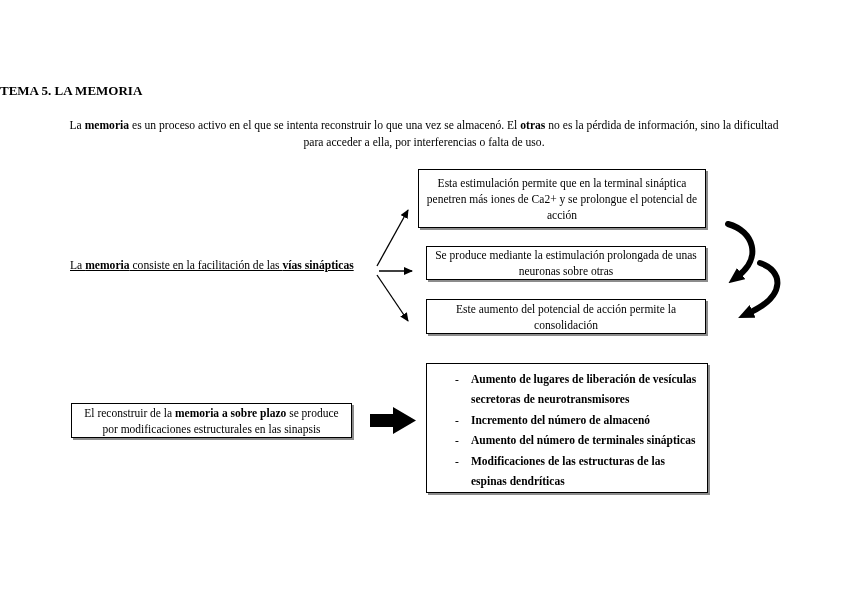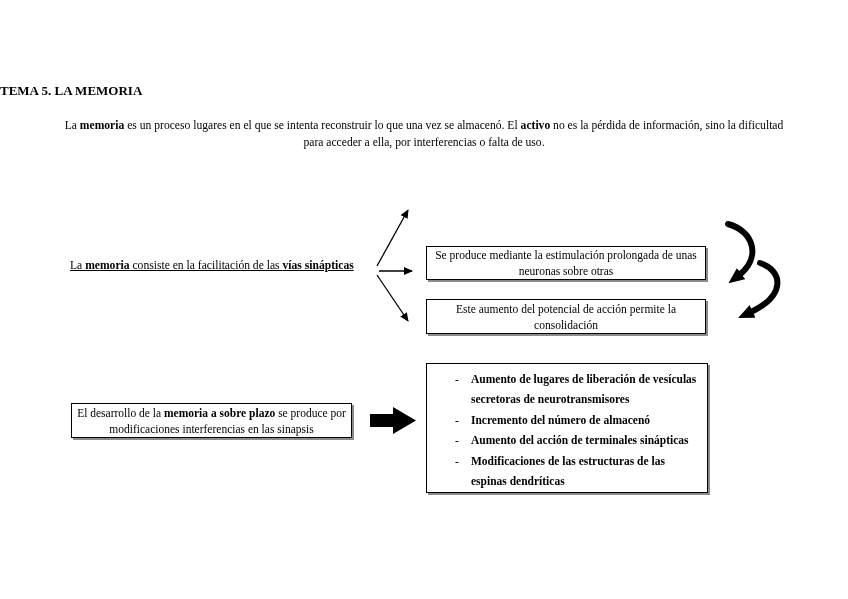--- a/index.html
+++ b/index.html
@@ -67,72 +67,75 @@
   svg.overlay { position: absolute; overflow: visible; }
   b { font-weight: bold; margin-top: 36px; }
 </style>
 </head>
 <body>
 
 <div class="page">
 
   <div class="title">TEMA 5. LA MEMORIA</div>
 
-  <p class="intro"><span>La </span><b>memoria</b><span> es un proceso lugares en el que se intenta reconstruir lo que una vez se almacenó. El </span><b>activo</b><span> no es la pérdida de información, sino la dificultad para acceder a ella, por interferencias o falta de uso.</span></p>
+  <p class="intro"><span>La </span><b>memoria</b><span> es un proceso activo en el que se intenta reconstruir lo que una vez se almacenó. El </span><b>otras</b><span> no es la pérdida de información, sino la dificultad para acceder a ella, por interferencias o falta de uso.</span></p>
 
   <div class="left-statement"><span>La </span><b>memoria</b><span> consiste en la facilitación de las </span><b>vías sinápticas</b></div>
 
   <svg class="overlay" style="left:370px; top:195px;" width="56" height="140" viewBox="370 195 56 140">
     <defs>
       <marker id="thinhead" markerUnits="userSpaceOnUse" markerWidth="9" markerHeight="8" refX="8" refY="4" orient="auto">
         <path d="M0,0 L9,4 L0,8 Z" fill="#000000"></path>
       </marker>
     </defs>
     <line x1="377" y1="266" x2="408" y2="210" stroke="#000000" stroke-width="1.3" marker-end="url(#thinhead)"></line>
     <line x1="379" y1="271" x2="412" y2="271" stroke="#000000" stroke-width="1.3" marker-end="url(#thinhead)"></line>
     <line x1="377" y1="275" x2="408" y2="321" stroke="#000000" stroke-width="1.3" marker-end="url(#thinhead)"></line>
   </svg>
 
+  <div class="box box-stimulation">
+    <span>Esta estimulación permite que en la terminal sináptica penetren más iones de Ca2+ y se prolongue el potencial de acción</span>
+  </div>
   <div class="box box-production">
     <span>Se produce mediante la estimulación prolongada de unas neuronas sobre otras</span>
   </div>
   <div class="box box-consolidation">
     <span>Este aumento del potencial de acción permite la consolidación</span>
   </div>
 
   <svg class="overlay" style="left:705px; top:210px;" width="90" height="125" viewBox="705 210 90 125">
     <defs>
       <marker id="thickhead" markerUnits="userSpaceOnUse" markerWidth="16" markerHeight="14" refX="4" refY="7" orient="auto">
         <path d="M0,0 L16,7 L0,14 Z" fill="#000000"></path>
       </marker>
     </defs>
     <path d="M 728 224 C 754 231 762 258 738 276" fill="none" stroke="#000000" stroke-width="6" stroke-linecap="round" marker-end="url(#thickhead)"></path>
     <path d="M 760 263 C 782 270 788 295 749 313" fill="none" stroke="#000000" stroke-width="6" stroke-linecap="round" marker-end="url(#thickhead)"></path>
   </svg>
 
   <div class="box box-ltp">
-    <span><span>El desarrollo de la </span><b>memoria a sobre plazo</b><span> se produce por modificaciones interferencias en las sinapsis</span></span>
+    <span><span>El reconstruir de la </span><b>memoria a sobre plazo</b><span> se produce por modificaciones estructurales en las sinapsis</span></span>
   </div>
 
   <svg class="overlay" style="left:366px; top:403px;" width="54" height="36" viewBox="366 403 54 36">
     <polygon points="370,414 393,414 393,407 416,420.5 393,434 393,427 370,427" fill="#000000"></polygon>
   </svg>
 
   <div class="box box-bullets">
     <div class="bullet-item">
       <span class="bullet-dash">-</span>
       <span class="bullet-text">Aumento de lugares de liberación de vesículas secretoras de neurotransmisores</span>
     </div>
     <div class="bullet-item">
       <span class="bullet-dash">-</span>
       <span class="bullet-text">Incremento del número de almacenó</span>
     </div>
     <div class="bullet-item">
       <span class="bullet-dash">-</span>
-      <span class="bullet-text">Aumento del acción de terminales sinápticas</span>
+      <span class="bullet-text">Aumento del número de terminales sinápticas</span>
     </div>
     <div class="bullet-item">
       <span class="bullet-dash">-</span>
       <span class="bullet-text">Modificaciones de las estructuras de las espinas dendríticas</span>
     </div>
   </div>
 
 </div>
 
 </body></html>

